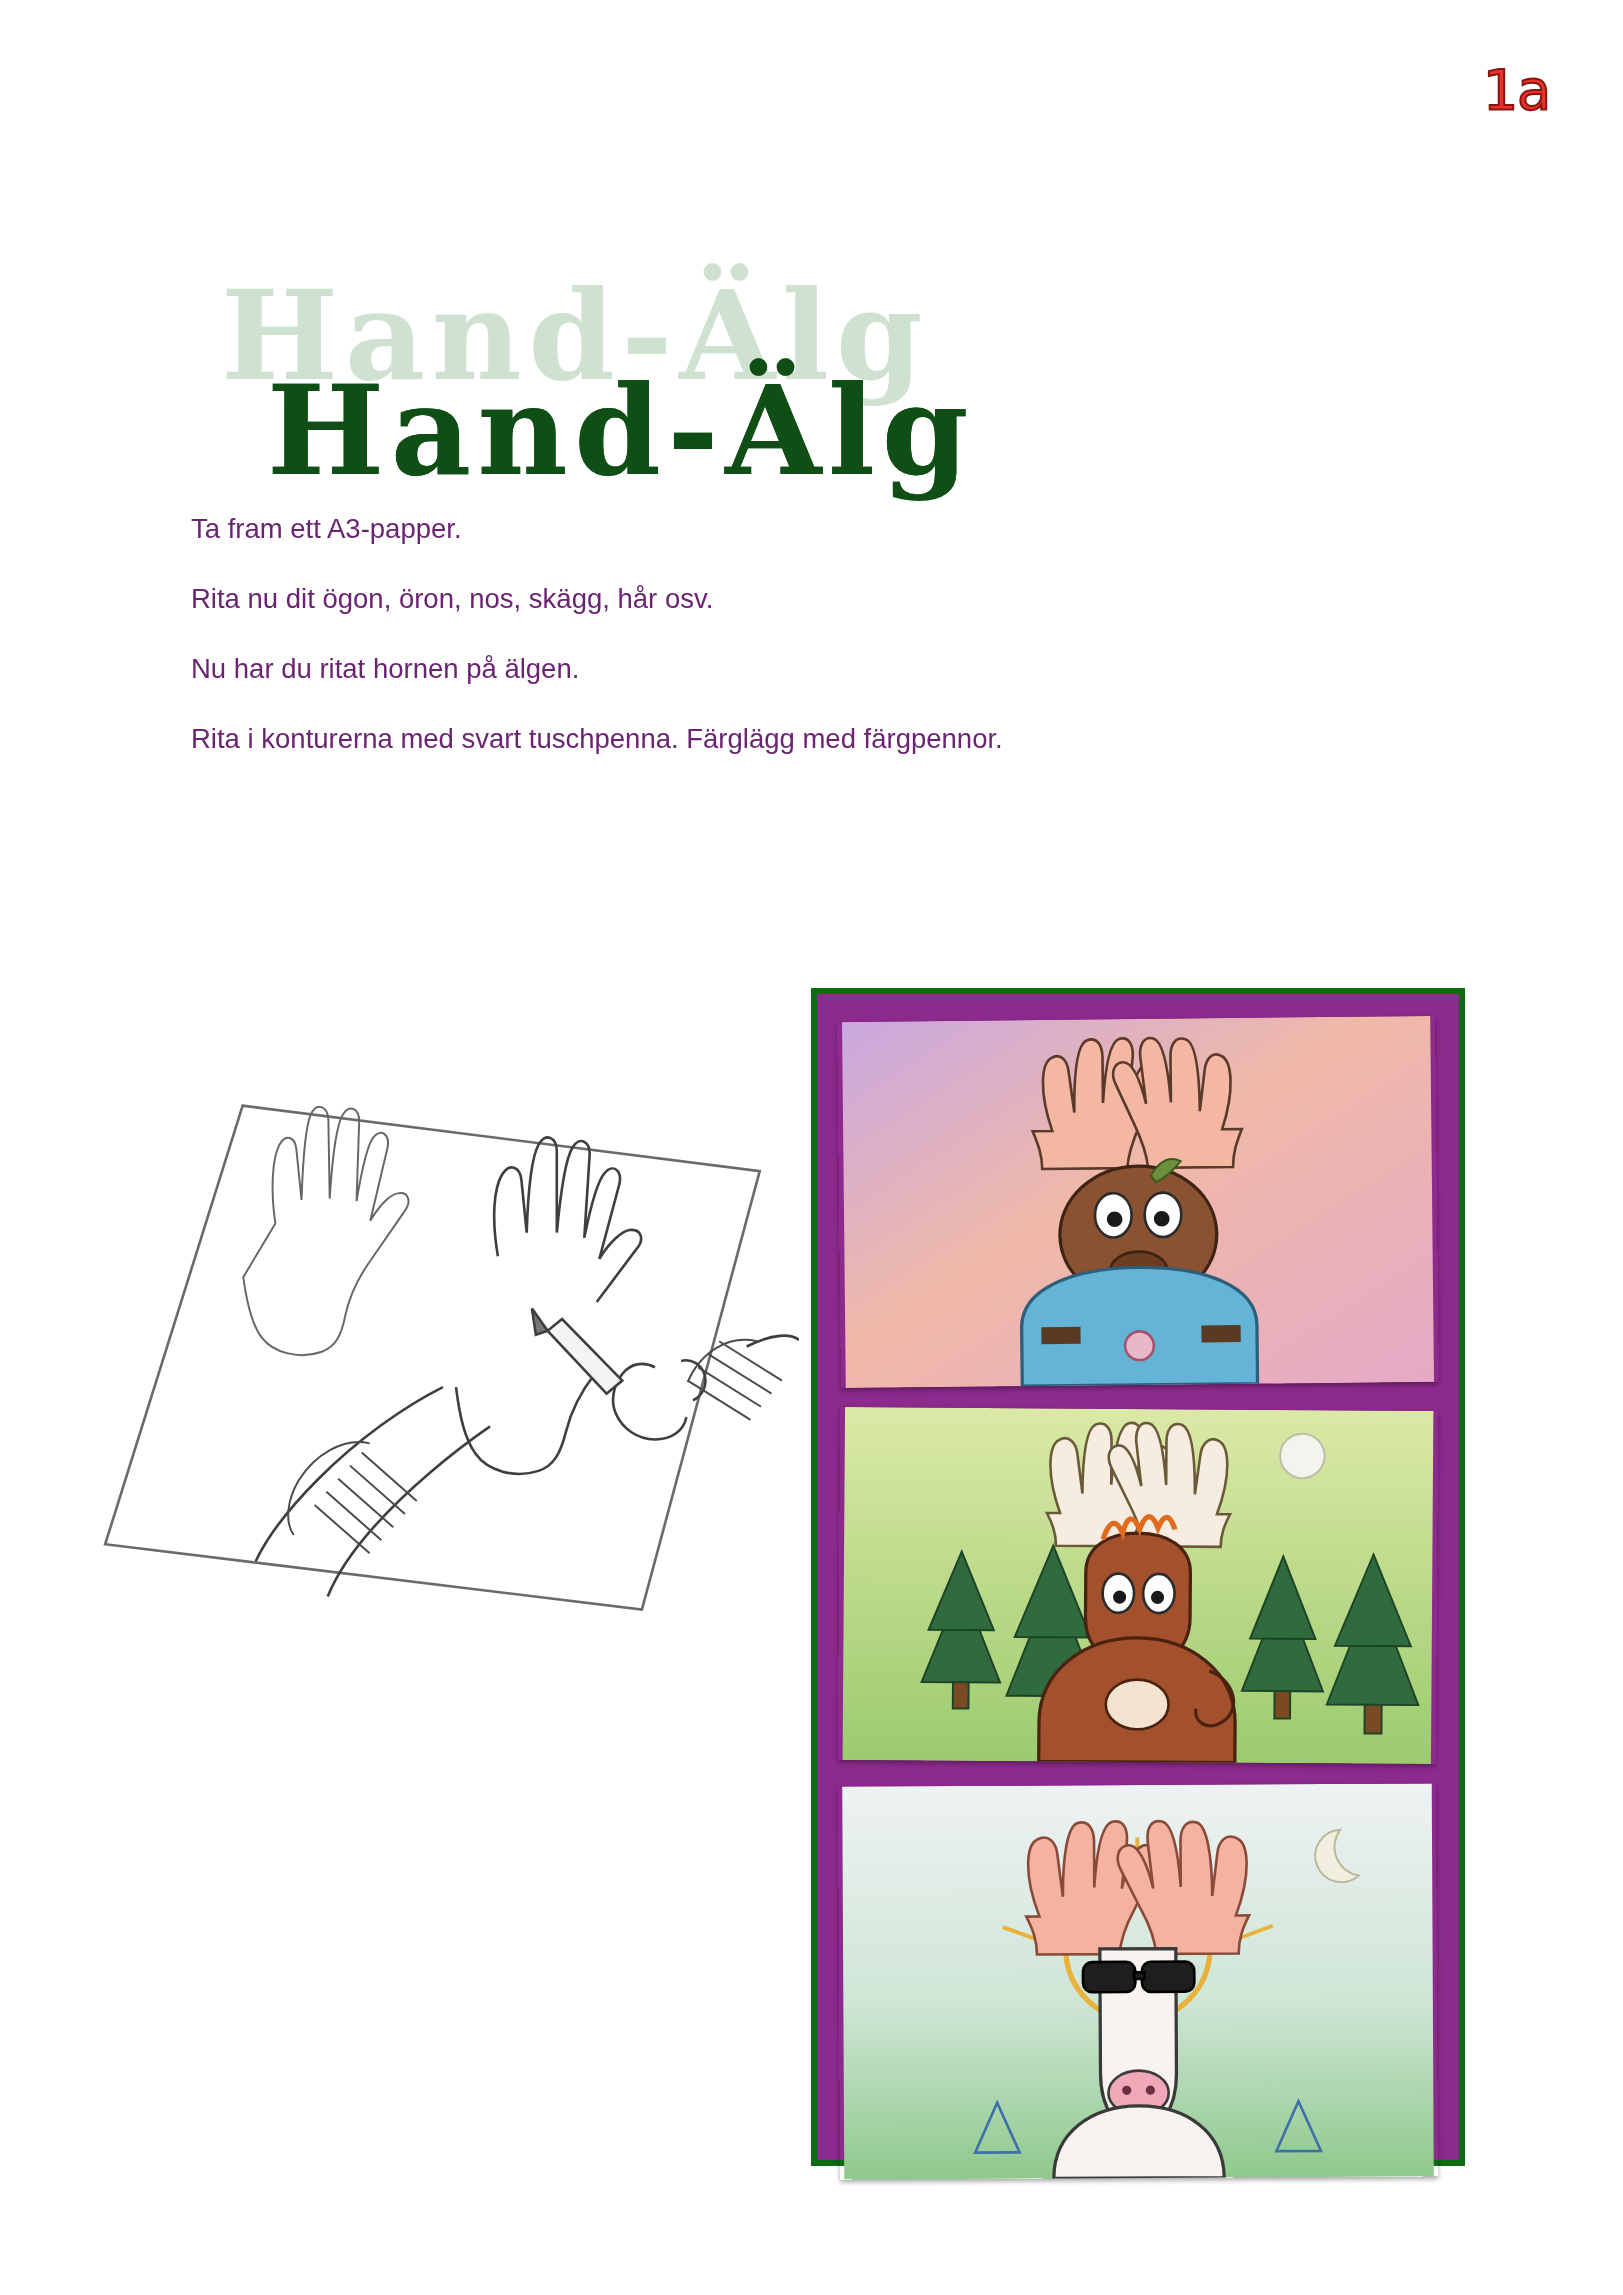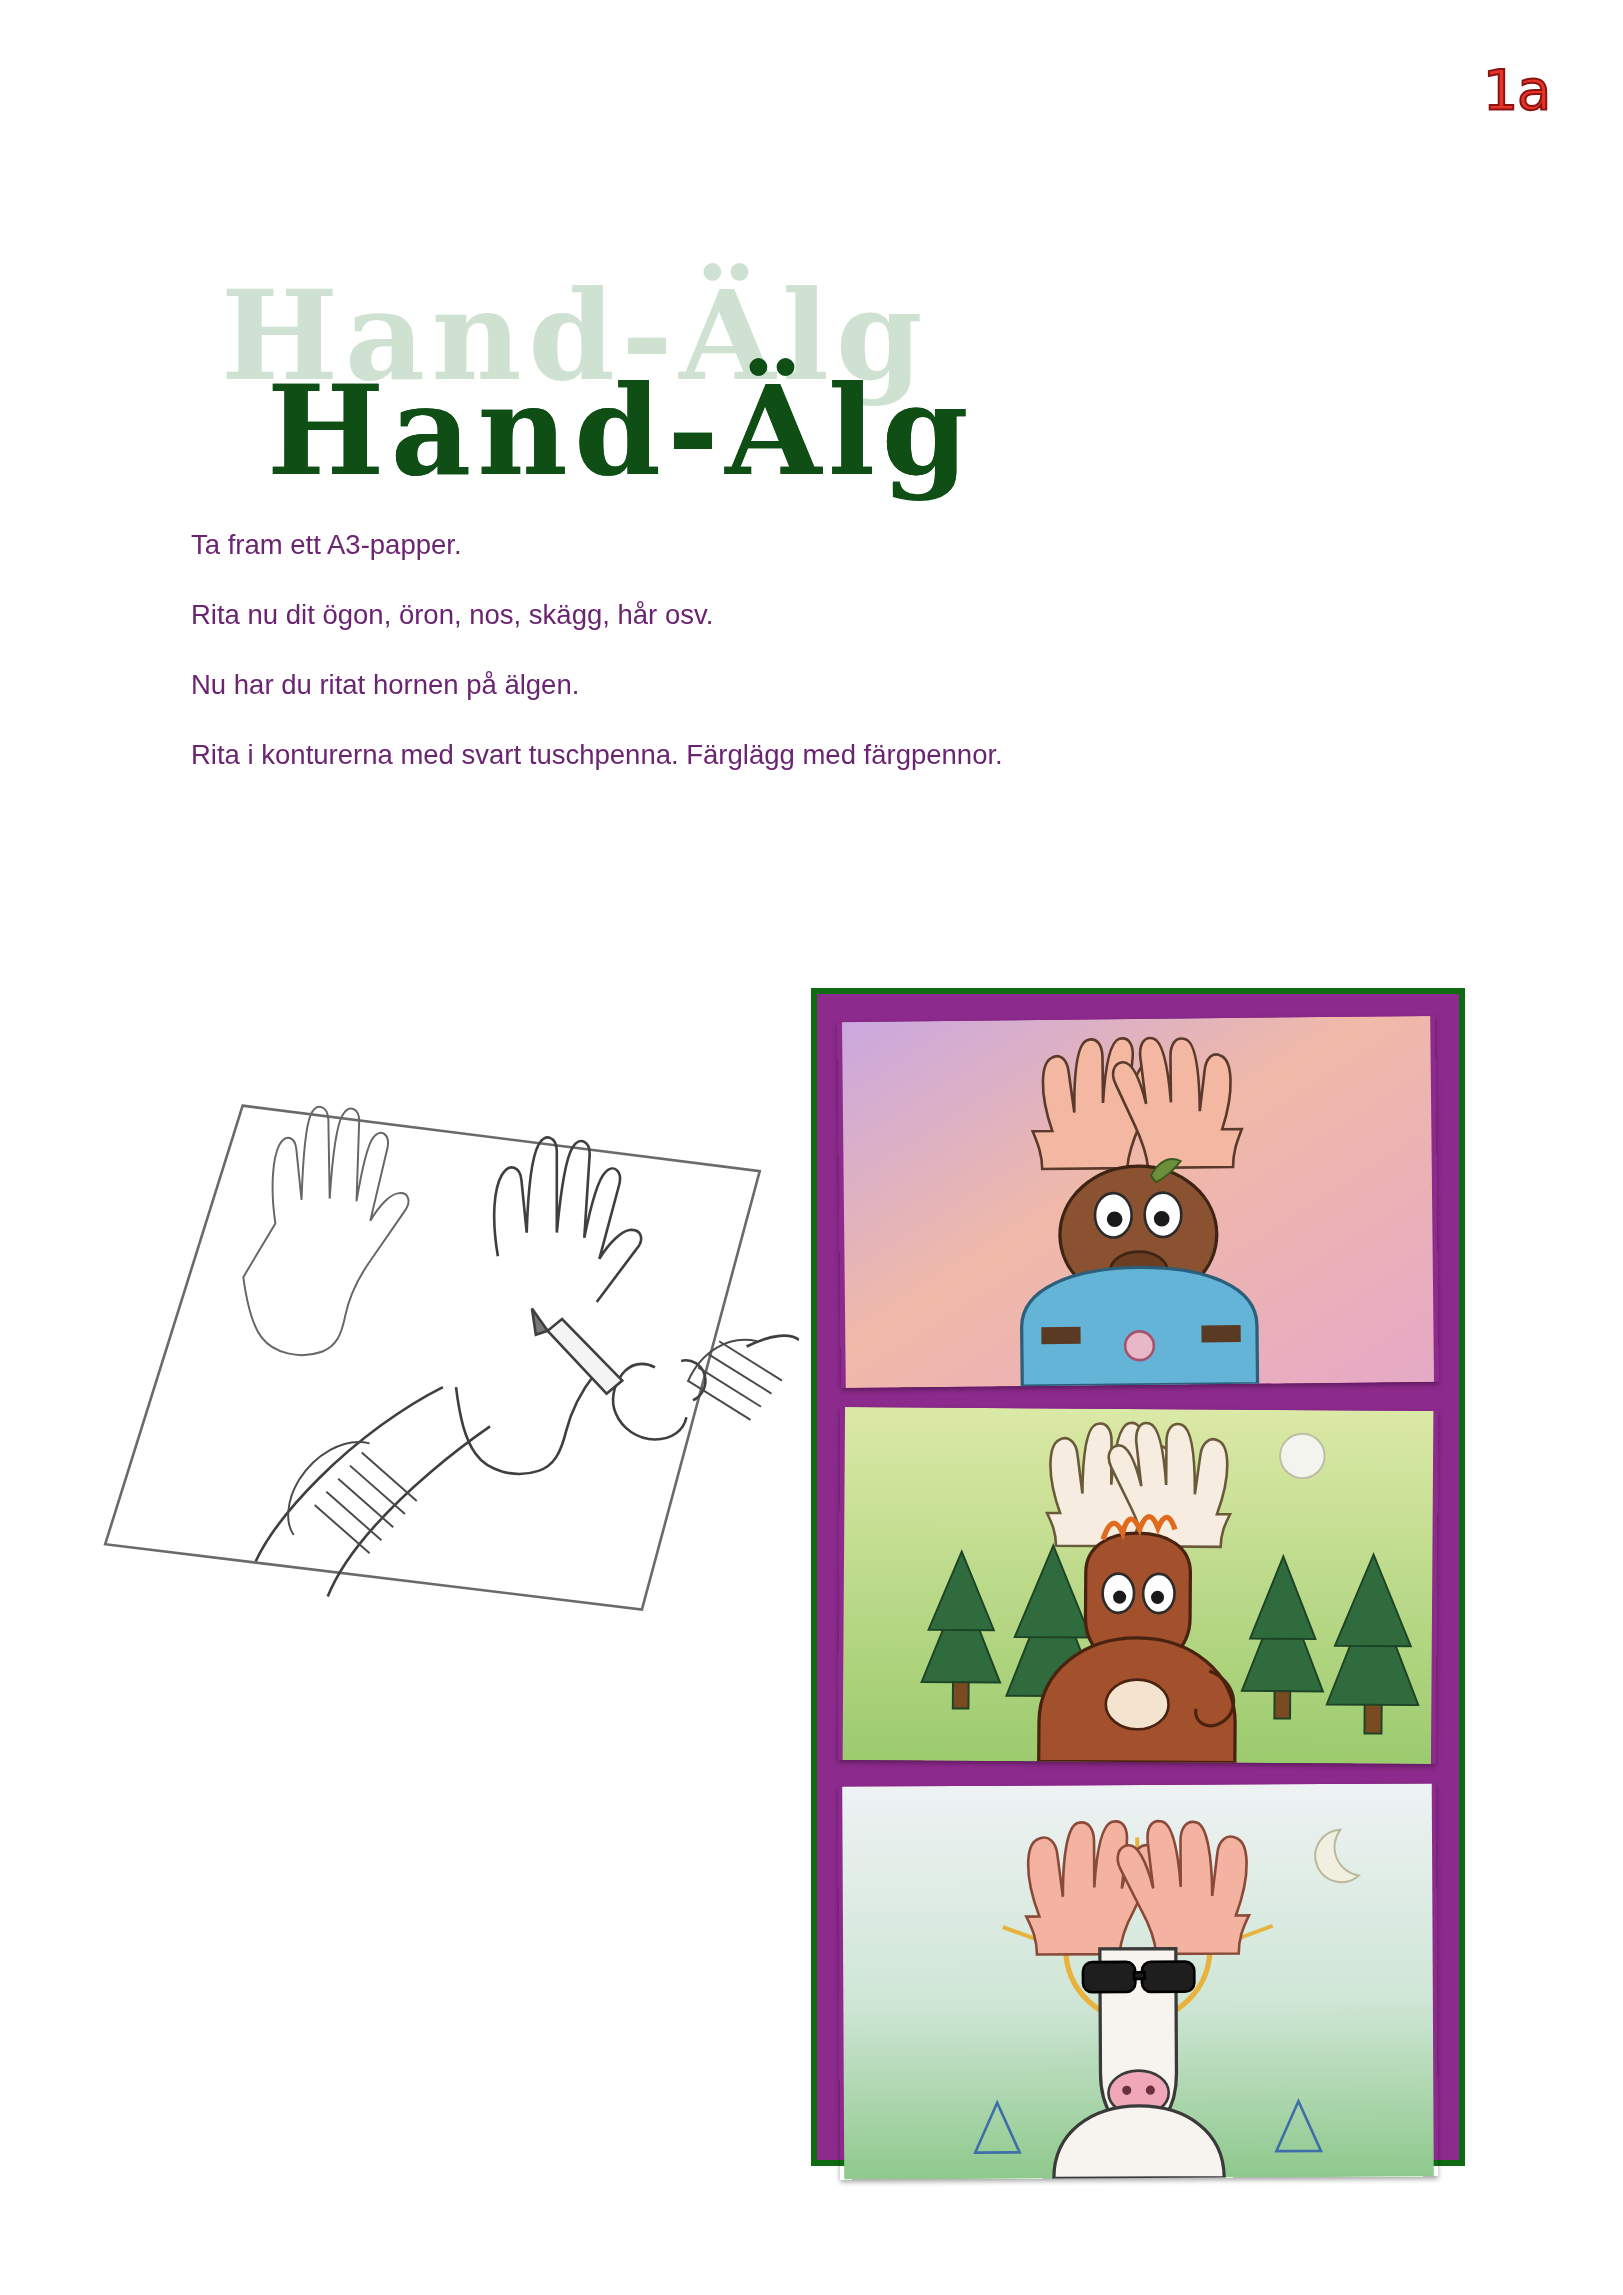--- a/index.html
+++ b/index.html
@@ -69,21 +69,21 @@
   #instructions {
     position: absolute;
     left: 191px;
     top: 509px;
     width: 1060px;
     color: #6b2472;
     font-size: 27.5px;
     line-height: 1.42;
   }
   #instructions p {
-    margin: 16px 0 31px 0;
+    margin: 0 0 31px 0;
   }
 
   
   #pencil-drawing {
     position: absolute;
     left: 79px;
     top: 1086px;
     width: 720px;
     height: 556px;
   }

